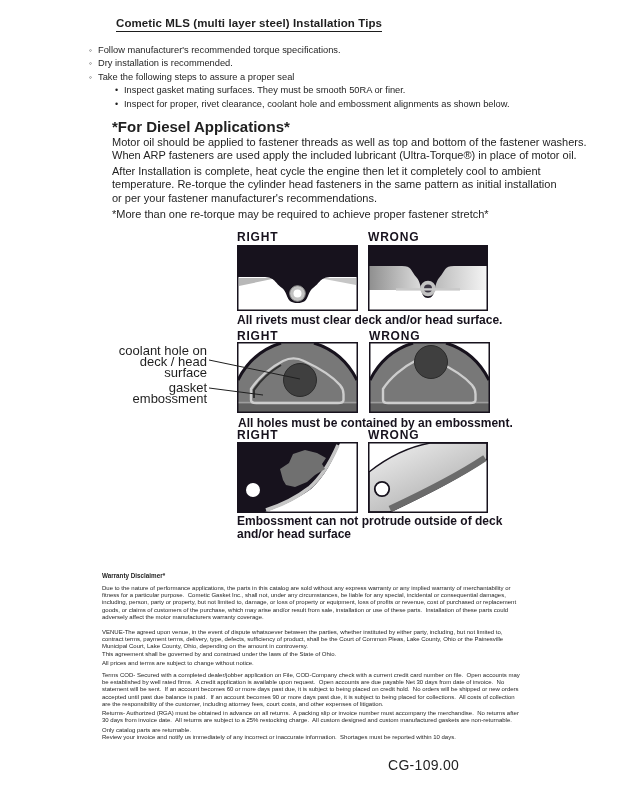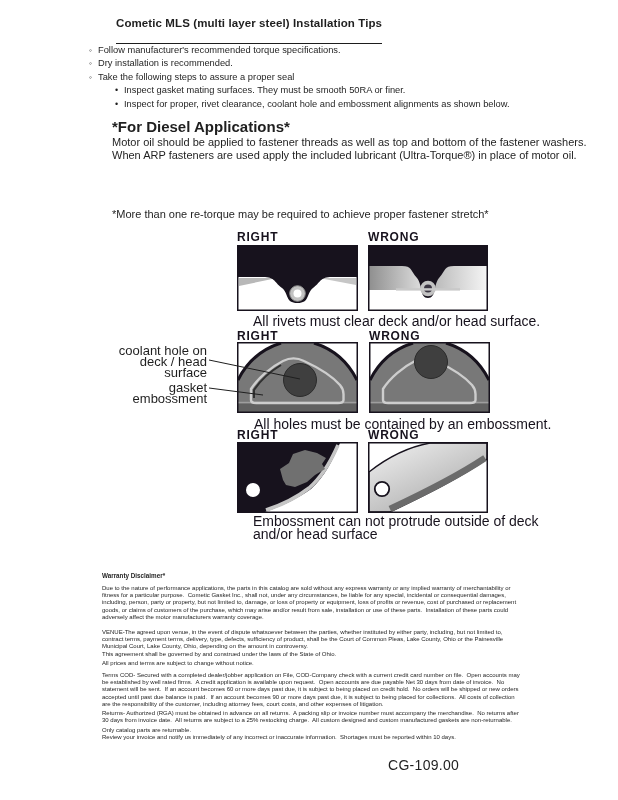--- a/index.html
+++ b/index.html
@@ -5,37 +5,37 @@
   html,body{margin:0;padding:0;background:#ffffff;}
   .page{
     position:relative;width:618px;height:800px;background:#ffffff;overflow:hidden;
     font-family:"Liberation Sans", sans-serif;color:#1f1f1f;
   }
   .abs{position:absolute;}
   .pre{white-space:pre;}
   
   .title{
     left:116px;top:17px;font-size:11.5px;font-weight:bold;
-    border-bottom:1.5px solid #1d1d1d;padding-bottom:14px;letter-spacing:0.1px;
+    border-bottom:1.5px solid #1d1d1d;padding-bottom:2px;letter-spacing:0.1px;
   }
   
   .bullets{left:89px;top:44px;font-size:9.3px;line-height:13.4px;width:480px;}
   .b-row{display:flex;}
   .b-mark{width:9px;font-size:8.5px;flex:0 0 9px;}
   .b-row.sub{margin-left:26px;}
   .b-row.sub .b-mark{font-size:9px;}
   
   .d-head{left:112px;top:118px;font-size:15px;font-weight:bold;}
   .body-p{font-size:11px;line-height:13.4px;}
   .d-p1{left:112px;top:136px;}
   .d-p2{left:112px;top:165px;}
   .d-note{left:112px;top:208px;}
   
   .rw{font-size:12px;font-weight:bold;letter-spacing:0.8px;text-align:left;color:#17121d;}
-  .cap{font-size:14px;font-weight:normal;color:#17121d;margin-left:16px;}
+  .cap{font-size:12px;font-weight:bold;color:#17121d;}
   .side-label{font-size:13px;line-height:11px;text-align:right;width:112px;}
   .panel{display:block;}
   
   .legal-head{left:102px;top:572px;font-size:6.3px;font-weight:bold;}
   .legal-p{font-size:6px;line-height:7.2px;width:540px;}
   .lp1{left:102px;top:585px;}
   .lp2{left:102px;top:629px;}
   .lp3{left:102px;top:660px;}
   .lp4{left:102px;top:672px;}
   .lp5{left:102px;top:710px;}
@@ -70,20 +70,23 @@
     </div>
     <div class="b-row sub">
       <span class="b-mark">•</span>
       <span>Inspect for proper, rivet clearance, coolant hole and embossment alignments as shown below.</span>
     </div>
   </div>
 
   <div class="abs d-head">*For Diesel Applications*</div>
   <div class="abs body-p pre d-p1">Motor oil should be applied to fastener threads as well as top and bottom of the fastener washers.
 When ARP fasteners are used apply the included lubricant (Ultra-Torque®) in place of motor oil.</div>
+  <div class="abs body-p pre d-p2">After Installation is complete, heat cycle the engine then let it completely cool to ambient
+temperature. Re-torque the cylinder head fasteners in the same pattern as initial installation
+or per your fastener manufacturer's recommendations.</div>
   <div class="abs body-p pre d-note">*More than one re-torque may be required to achieve proper fastener stretch*</div>
 
   <div class="abs rw" style="left:237px;top:230px;width:121px;">RIGHT</div>
   <div class="abs rw" style="left:368px;top:230px;width:120px;">WRONG</div>
 
   <svg class="abs panel" style="left:237px;top:245px;" width="121" height="66" viewBox="0 0 121 66">
     <rect x="0" y="0" width="121" height="66" fill="#ffffff"></rect>
     <path d="M2 33 L40 33 L2 41 Z" fill="#b8b8b8"></path>
     <path d="M119 33 L82 33 L119 40 Z" fill="#c6c6c6"></path>
     <path d="M1 1 H120 V32 H95 C83 32 85 36 76 43 C69 48.5 73 58 60.5 58 C48 58 52 48.5 45 43 C36 36 38 32 26 32 H1 Z" fill="#17121d"></path>

